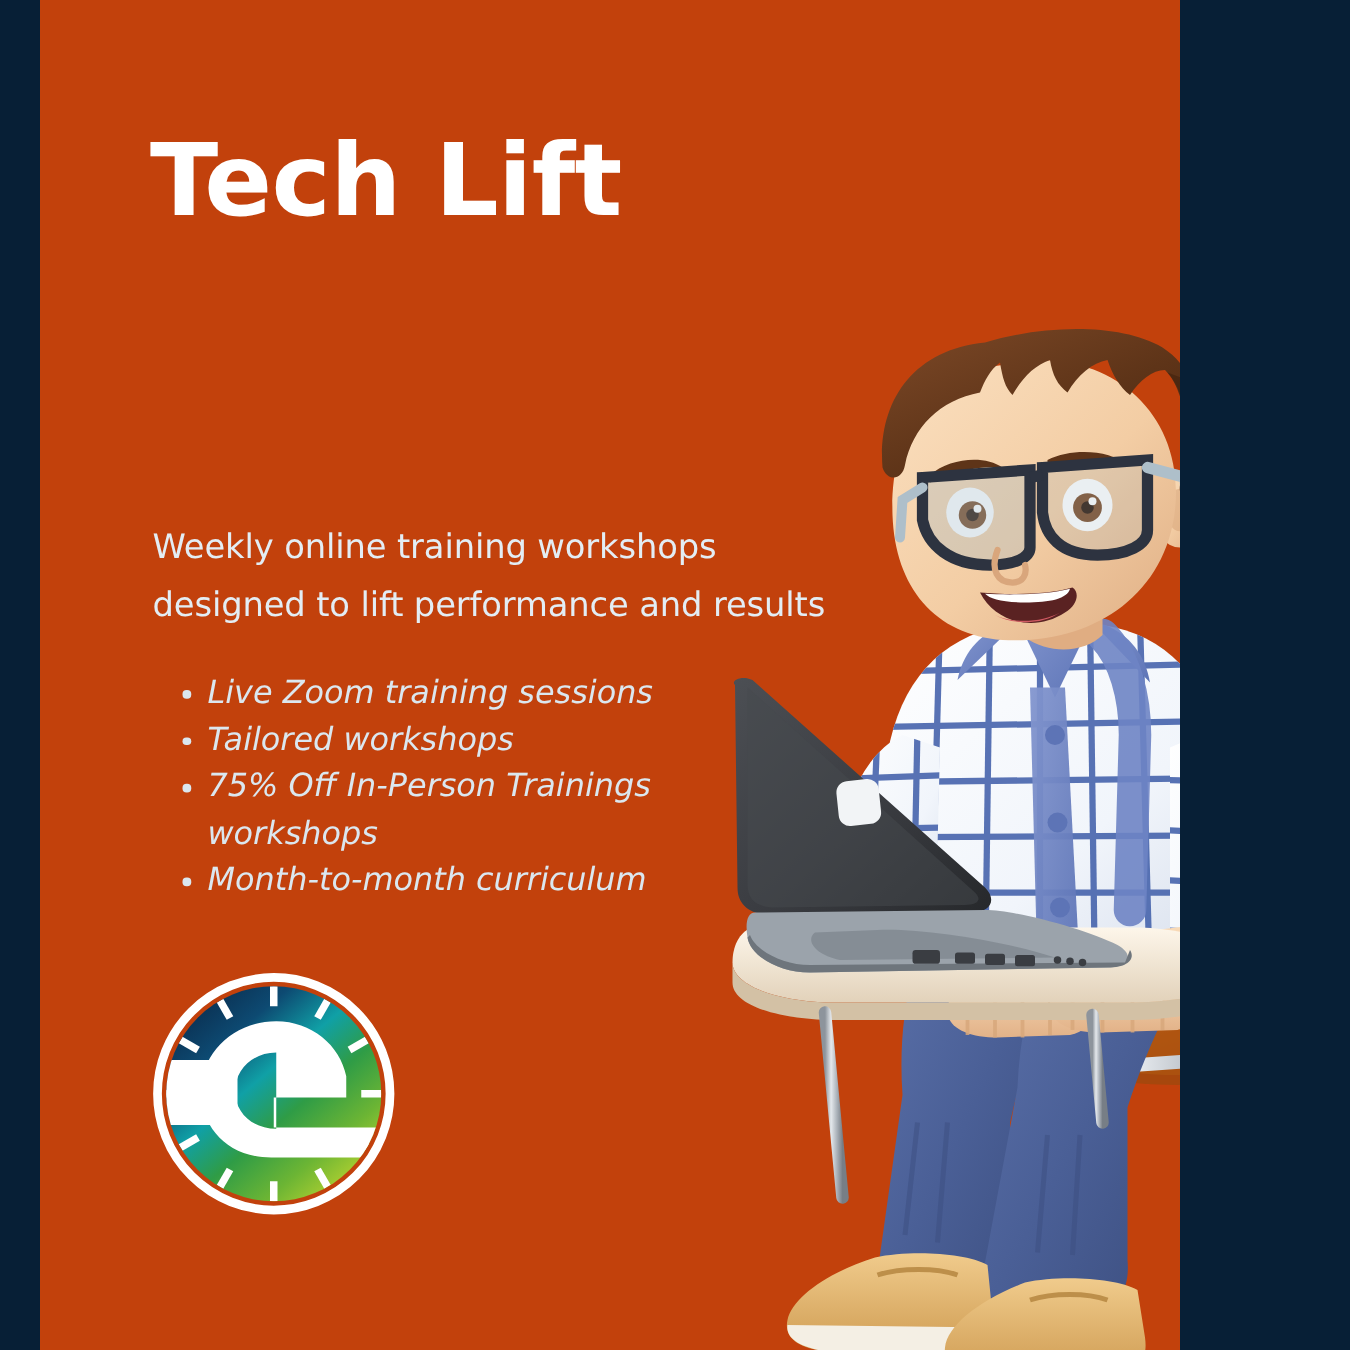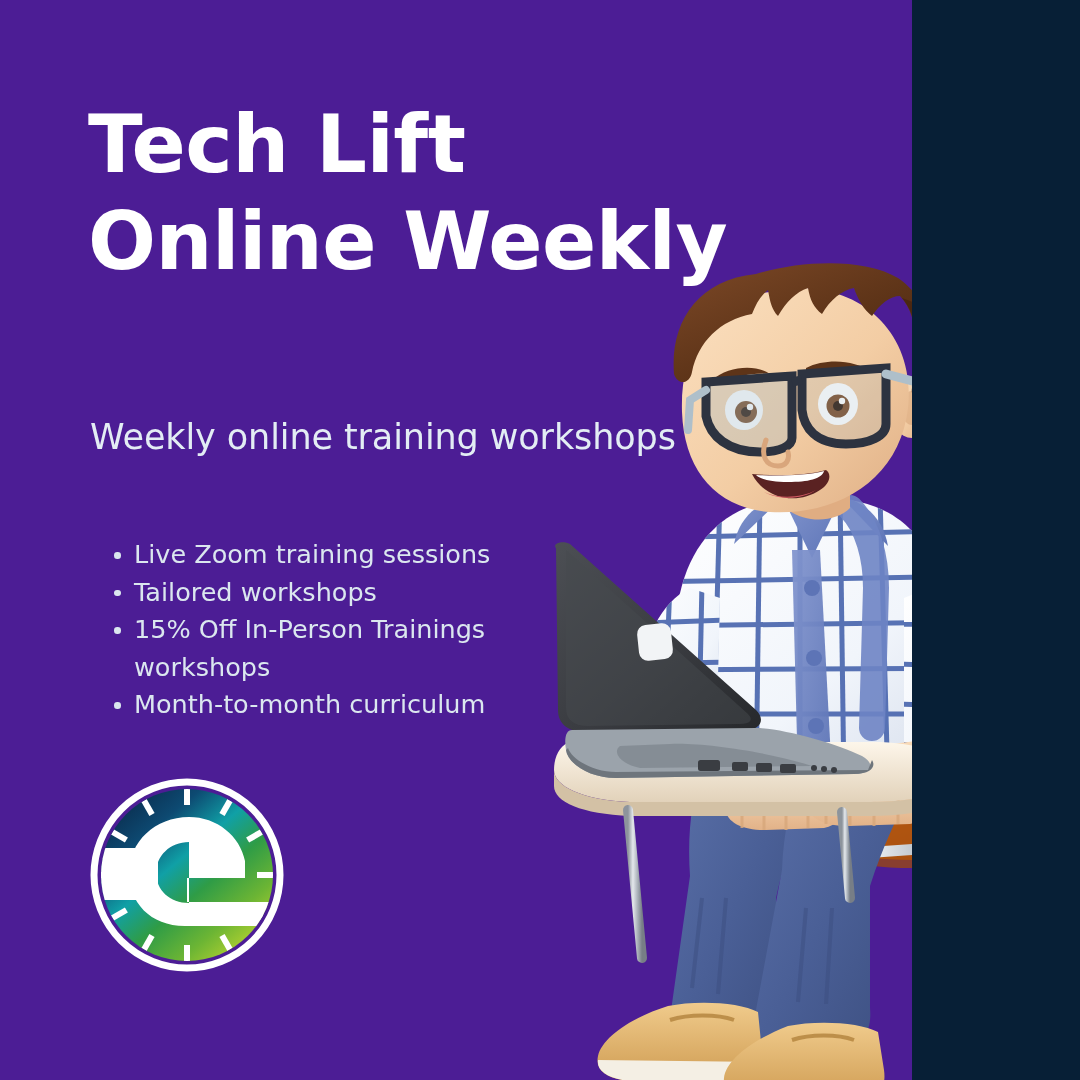--- a/index.html
+++ b/index.html
@@ -5,22 +5,23 @@
   html, body {
     margin: 0;
     padding: 0;
     background: #071f36;
   }
   #poster {
     position: relative;
     width: 912px;
     height: 1080px;
     overflow: hidden;
-    background: #4c1d95;
+    background: #c2410c;
     font-family: "DejaVu Sans", sans-serif;
+    margin-left: 32px;
   }
 
   
   .dot-grid {
     position: absolute;
     top: 9px;
     left: 1011px;
     width: 74px;
     height: 248px;
     background-image: radial-gradient(#4aa944 3.6px, rgba(0,0,0,0) 3.9px);
@@ -46,39 +47,40 @@
 
   .subhead {
     position: absolute;
     left: 90px;
     top: 414px;
     width: 690px;
     margin: 0;
     color: #e3edf4;
     font-family: "DejaVu Sans", sans-serif;
     font-weight: 400;
-    font-size: 35px;
+    font-size: 27px;
     line-height: 47px;
     letter-spacing: -0.1px;
   }
   .subhead .ln { display: block; white-space: nowrap; }
 
   .bullets {
     position: absolute;
     left: 108px;
     top: 536px;
     width: 400px;
     margin: 0;
     padding: 0 0 0 26px;
     list-style: none;
     color: #dbe7ef;
     font-family: "DejaVu Sans", sans-serif;
     font-weight: 400;
     font-size: 25.5px;
     line-height: 37.5px;
+    font-style: italic;
   }
   .bullets li {
     position: relative;
     margin: 0 0 0 0;
   }
   .bullets li::before {
     content: "";
     position: absolute;
     left: -20px;
     top: 16px;
@@ -349,31 +351,31 @@
         <rect x="260" y="506" width="16" height="9" rx="2" fill="#3a3d42"></rect>
         <circle cx="294" cy="510" r="3" fill="#3a3d42"></circle>
         <circle cx="304" cy="511" r="3" fill="#3a3d42"></circle>
         <circle cx="314" cy="512" r="3" fill="#3a3d42"></circle>
       </g>
     </svg>
   </div>
 
   <h1 class="headline">
     <span class="ln">Tech Lift</span>
-    <span class="ln">Online Weekly</span>
   </h1>
 
   <p class="subhead">
     <span class="ln">Weekly online training workshops</span>
+    <span class="ln">designed to lift performance and results</span>
   </p>
 
   <ul class="bullets">
     <li>Live Zoom training sessions</li>
     <li>Tailored workshops</li>
-    <li>15% Off In-Person Trainings workshops</li>
+    <li>75% Off In-Person Trainings workshops</li>
     <li>Month-to-month curriculum</li>
   </ul>
 
   <div class="logo">
     <svg viewBox="0 0 198 198" width="198" height="198" xmlns="http://www.w3.org/2000/svg">
       <defs>
         <linearGradient id="logoGrad" x1="0.12" y1="0.05" x2="0.88" y2="0.95">
           <stop offset="0.00" stop-color="#0a2b4c"></stop>
           <stop offset="0.22" stop-color="#0d4a72"></stop>
           <stop offset="0.42" stop-color="#10a0a6"></stop>

